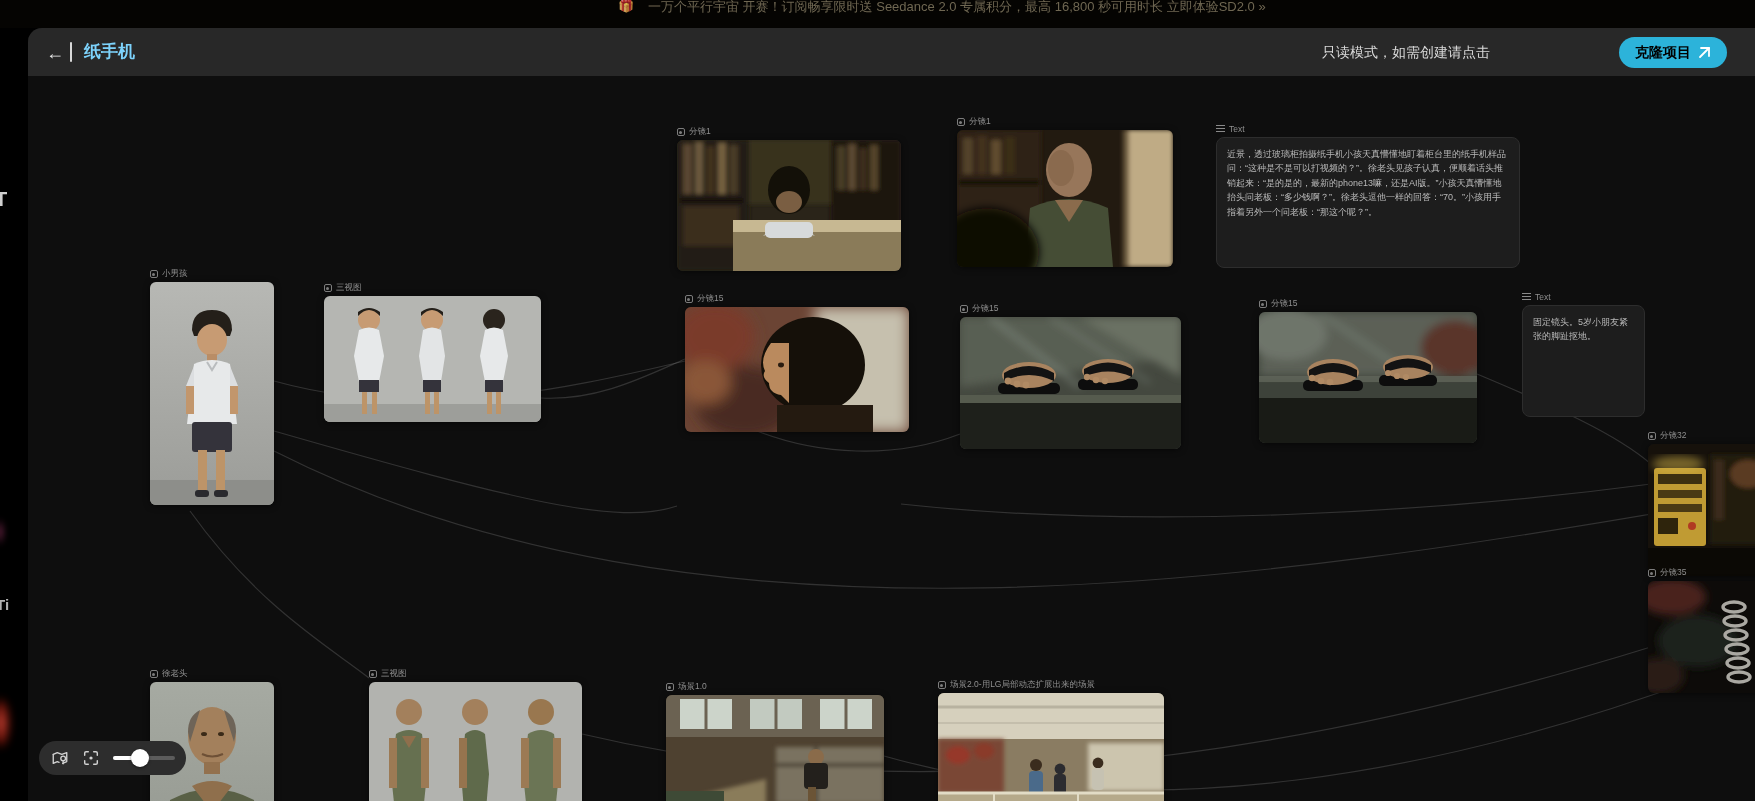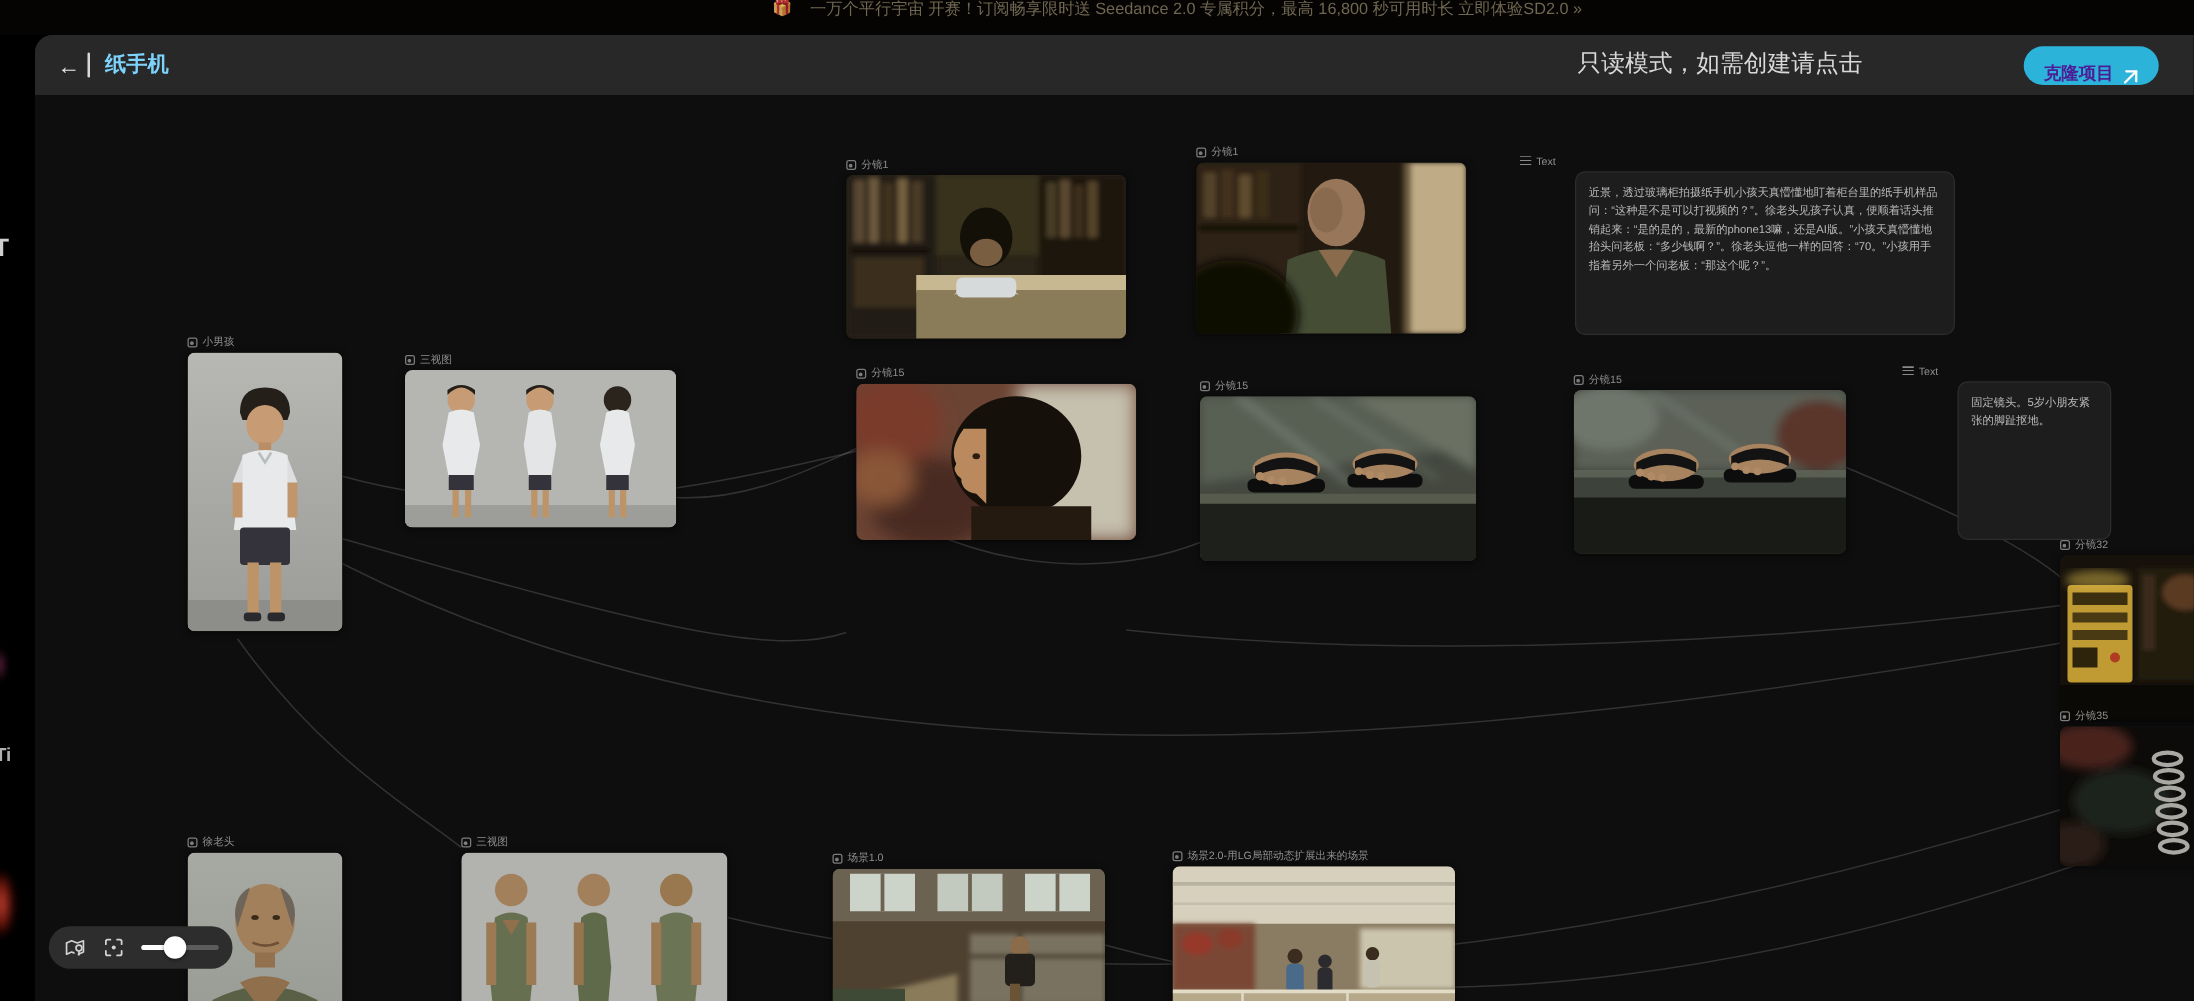--- a/index.html
+++ b/index.html
@@ -17,39 +17,39 @@
   .glow-bottom{position:absolute;left:488px;top:790px;width:235px;height:11px;filter:blur(2px);
     background:linear-gradient(90deg,transparent,#b06a18 15%,#d89a3a 45%,#b06a18 80%,transparent);opacity:.85;border-radius:4px;}
   
   #workspace{position:absolute;left:28px;top:28px;right:0;bottom:0;background:#0e0e0e;
     border-radius:14px 0 0 0;overflow:hidden;}
   #topbar{position:absolute;left:0;top:0;right:0;height:48px;background:#282828;z-index:60;}
   #topbar .back{position:absolute;left:14px;top:12px;width:26px;height:26px;color:#e8e8e8;font-size:18px;
     line-height:26px;text-align:center;cursor:pointer;}
   #topbar .divider{position:absolute;left:42px;top:14px;width:2px;height:20px;background:#d8d8d8;border-radius:1px;}
   #topbar .title{position:absolute;left:56px;top:0;height:48px;line-height:48px;color:#7dd3fc;font-size:17px;font-weight:bold;}
-  #topbar .notice{position:absolute;right:265px;top:0;height:48px;line-height:48px;color:#d9d9d9;font-size:19px;}
+  #topbar .notice{position:absolute;right:265px;top:0;height:48px;line-height:48px;color:#d9d9d9;font-size:14px;}
   #clone-btn{position:absolute;right:28px;top:9px;height:31px;padding:0 16px;border:none;border-radius:16px;
-    background:#2cb3da;color:#4c1d95;font-size:14px;font-weight:bold;display:flex;align-items:flex-end;gap:7px;cursor:pointer;
+    background:#2cb3da;color:#000000;font-size:14px;font-weight:bold;display:flex;align-items:center;gap:7px;cursor:pointer;
     font-family:inherit;}
   #clone-btn svg{display:block;}
   
   #canvas{position:absolute;left:0;top:48px;right:0;bottom:0;background:#0e0e0e;}
   #wires{position:absolute;left:0;top:0;pointer-events:none;}
   .node{position:absolute;}
   .nlabel{display:flex;align-items:center;gap:4px;height:11px;margin-bottom:3px;
     color:#8f8f8f;font-size:8.5px;white-space:nowrap;}
   .nicon{width:8px;height:8px;border:1px solid #7d7d7d;border-radius:2px;box-sizing:border-box;position:relative;flex:0 0 auto;}
   .nicon::after{content:"";position:absolute;left:1px;top:2px;width:3px;height:3px;border-radius:50%;background:#7d7d7d;}
   .ticon{width:9px;height:8px;flex:0 0 auto;
     background:linear-gradient(#8a8a8a 0 1px,transparent 1px 3px,#8a8a8a 3px 4px,transparent 4px 6px,#8a8a8a 6px 7px,transparent 7px);}
   .card{border-radius:6px;overflow:hidden;background:#161616;box-shadow:0 1px 6px rgba(0,0,0,.55);}
   .card svg{display:block;}
   .textcard{background:#1d1d1d;border:1px solid #2d2d2d;box-sizing:border-box;border-radius:8px;
-    color:#b9b9b9;font-size:9px;line-height:1.6;padding:9px 10px;overflow:hidden;margin-left:44px;}
+    color:#b9b9b9;font-size:9px;line-height:1.6;padding:9px 10px;overflow:hidden;}
   
   #controls{position:absolute;left:11px;top:713px;width:147px;height:34px;background:#2d2d2d;border-radius:17px;
     display:flex;align-items:center;padding:0 12px;box-sizing:border-box;gap:13px;z-index:70;}
   #controls .cicon{width:18px;height:18px;color:#d2d2d2;cursor:pointer;flex:0 0 auto;}
   #zoom-slider{position:relative;width:62px;height:18px;flex:0 0 auto;cursor:pointer;}
   #zoom-slider .track{position:absolute;left:0;top:7px;width:100%;height:4px;background:#5c5c5c;border-radius:2px;}
   #zoom-slider .fill{position:absolute;left:0;top:7px;height:4px;background:#fff;border-radius:2px;}
   #zoom-slider .thumb{position:absolute;top:0;width:18px;height:18px;border-radius:50%;background:#fff;box-shadow:0 1px 3px rgba(0,0,0,.5);}
 </style>
 </head>
@@ -344,21 +344,21 @@
           </g>
         </svg>
       </div>
     </div>
 
     <div class="node" style="left:1494px;top:215px;">
       <div class="nlabel">
         <span class="ticon"></span>
         <span>Text</span>
       </div>
-      <div class="textcard" style="width:123px;height:127px;">固定镜头。5岁小朋友紧张的脚趾抠地。</div>
+      <div class="textcard" style="width:123px;height:112px;">固定镜头。5岁小朋友紧张的脚趾抠地。</div>
     </div>
 
 
     <div class="node" style="left:1620px;top:354px;">
       <div class="nlabel">
         <span class="nicon"></span>
         <span>分镜32</span>
       </div>
       <div class="card" style="width:120px;height:132px;">
         <svg width="120" height="132" viewBox="0 0 120 132">

